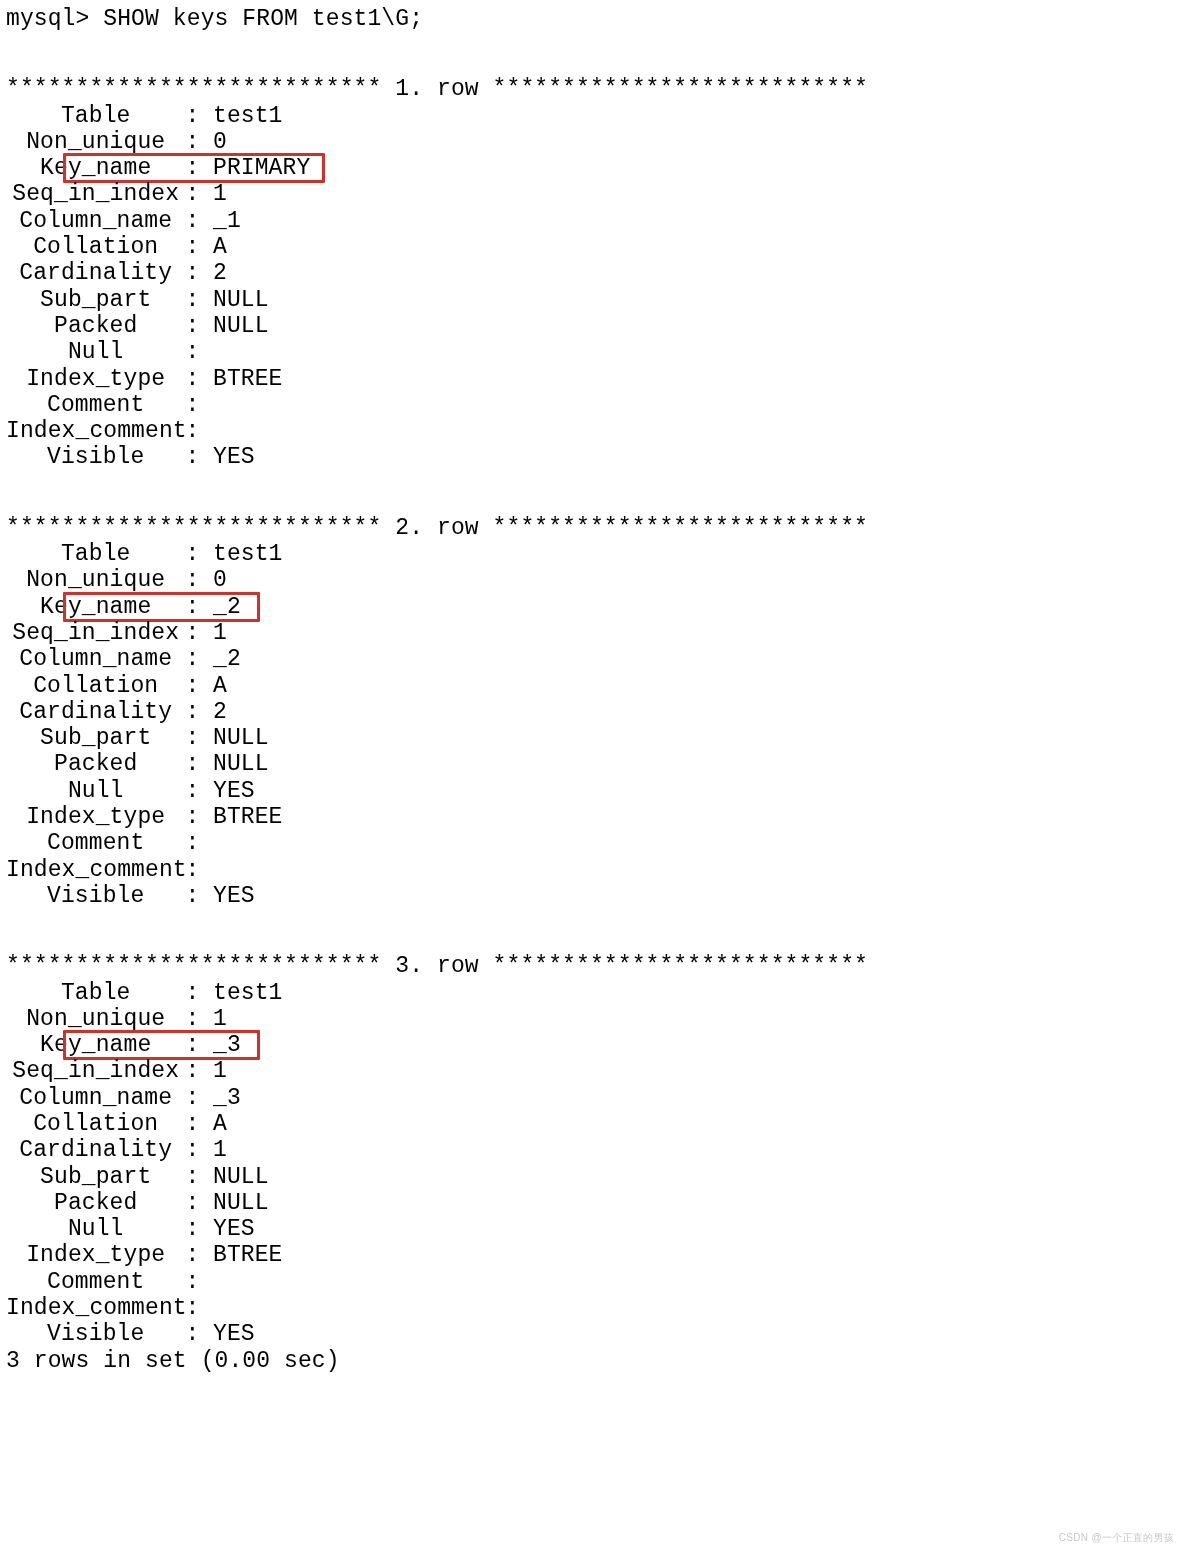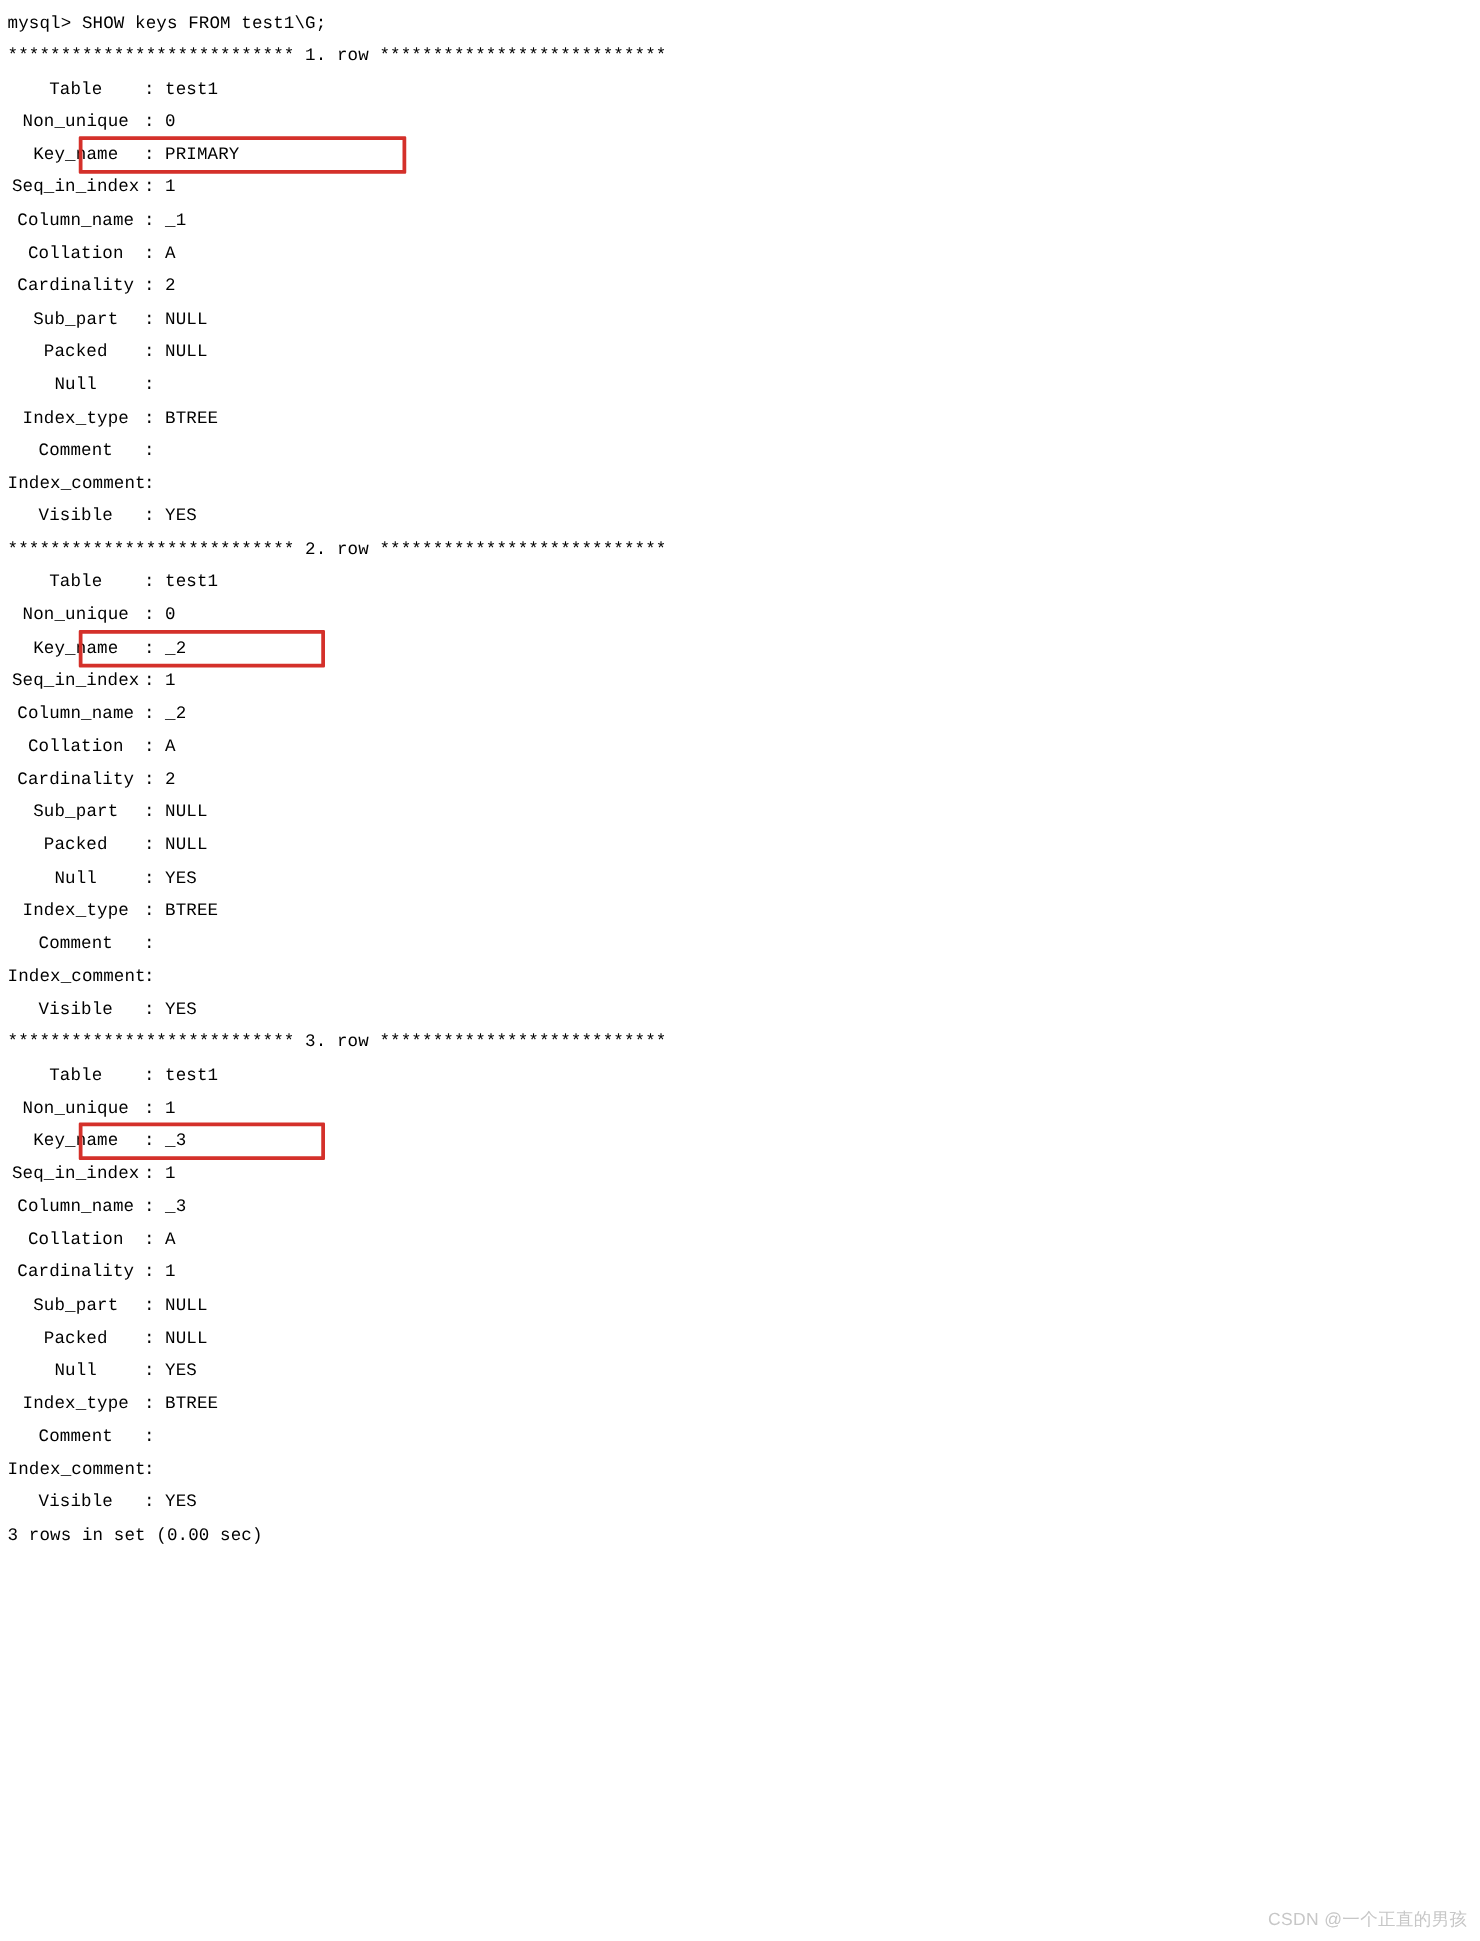--- a/index.html
+++ b/index.html
@@ -1,36 +1,36 @@
 <!DOCTYPE html>
 <html><head>
 <meta charset="utf-8">
 <style>
 html,body{margin:0;padding:0;background:#fff;}
 .out{
   font-family:"Menlo","Consolas","Courier New",monospace;
-  font-size:14px;
+  font-size:23px;
   line-height:26.3px;
   letter-spacing:.1px;
   color:#000;
   white-space:pre;
   padding:6px 6px 8px 6px;
   width:1184px;
   box-sizing:border-box;
 }
 .ln{position:relative;display:block;height:26.3px;}
 .ln .lab{display:inline-block;width:13ch;text-align:center;}
 .ln .col{display:inline-block;width:2ch;text-align:left;}
 .ln .val{display:inline-block;}
-.sep{letter-spacing:.1px;}
+.sep{letter-spacing:.1px;margin-top:44px;}
 .hl{position:absolute;border:3px solid #d4302a;box-sizing:border-box;pointer-events:none;border-radius:1px;}
 .watermark{
   position:absolute;right:10px;bottom:8px;
   font-family:Arial,"Microsoft YaHei",sans-serif;
-  font-size:14px;color:#c7c7c7;letter-spacing:.3px;
+  font-size:10px;color:#c7c7c7;letter-spacing:.3px;
 }
 .container{position:relative;width:1184px;height:1553px;overflow:hidden;}
 </style>
 </head>
 <body>
 <div class="container">
 
 <div class="out" id="term"><span class="ln">mysql&gt; SHOW keys FROM test1\G;</span><span class="ln sep"><span>***************************</span><span> </span><span>1</span><span>. row</span><span> ***************************</span></span><span class="ln"><span class="lab">Table</span><span class="col">: </span><span class="val">test1</span></span><span class="ln"><span class="lab">Non_unique</span><span class="col">: </span><span class="val">0</span></span><span class="ln"><span class="lab">Key_name</span><span class="col">: </span><span class="val">PRIMARY</span><span class="hl" style="left:57px;top:-2px;width:262px;height:30px;"></span></span><span class="ln"><span class="lab">Seq_in_index</span><span class="col">: </span><span class="val">1</span></span><span class="ln"><span class="lab">Column_name</span><span class="col">: </span><span class="val">_1</span></span><span class="ln"><span class="lab">Collation</span><span class="col">: </span><span class="val">A</span></span><span class="ln"><span class="lab">Cardinality</span><span class="col">: </span><span class="val">2</span></span><span class="ln"><span class="lab">Sub_part</span><span class="col">: </span><span class="val">NULL</span></span><span class="ln"><span class="lab">Packed</span><span class="col">: </span><span class="val">NULL</span></span><span class="ln"><span class="lab">Null</span><span class="col">: </span><span class="val"></span></span><span class="ln"><span class="lab">Index_type</span><span class="col">: </span><span class="val">BTREE</span></span><span class="ln"><span class="lab">Comment</span><span class="col">: </span><span class="val"></span></span><span class="ln"><span class="lab">Index_comment</span><span class="col">: </span><span class="val"></span></span><span class="ln"><span class="lab">Visible</span><span class="col">: </span><span class="val">YES</span></span><span class="ln sep"><span>***************************</span><span> </span><span>2</span><span>. row</span><span> ***************************</span></span><span class="ln"><span class="lab">Table</span><span class="col">: </span><span class="val">test1</span></span><span class="ln"><span class="lab">Non_unique</span><span class="col">: </span><span class="val">0</span></span><span class="ln"><span class="lab">Key_name</span><span class="col">: </span><span class="val">_2</span><span class="hl" style="left:57px;top:-2px;width:197px;height:30px;"></span></span><span class="ln"><span class="lab">Seq_in_index</span><span class="col">: </span><span class="val">1</span></span><span class="ln"><span class="lab">Column_name</span><span class="col">: </span><span class="val">_2</span></span><span class="ln"><span class="lab">Collation</span><span class="col">: </span><span class="val">A</span></span><span class="ln"><span class="lab">Cardinality</span><span class="col">: </span><span class="val">2</span></span><span class="ln"><span class="lab">Sub_part</span><span class="col">: </span><span class="val">NULL</span></span><span class="ln"><span class="lab">Packed</span><span class="col">: </span><span class="val">NULL</span></span><span class="ln"><span class="lab">Null</span><span class="col">: </span><span class="val">YES</span></span><span class="ln"><span class="lab">Index_type</span><span class="col">: </span><span class="val">BTREE</span></span><span class="ln"><span class="lab">Comment</span><span class="col">: </span><span class="val"></span></span><span class="ln"><span class="lab">Index_comment</span><span class="col">: </span><span class="val"></span></span><span class="ln"><span class="lab">Visible</span><span class="col">: </span><span class="val">YES</span></span><span class="ln sep"><span>***************************</span><span> </span><span>3</span><span>. row</span><span> ***************************</span></span><span class="ln"><span class="lab">Table</span><span class="col">: </span><span class="val">test1</span></span><span class="ln"><span class="lab">Non_unique</span><span class="col">: </span><span class="val">1</span></span><span class="ln"><span class="lab">Key_name</span><span class="col">: </span><span class="val">_3</span><span class="hl" style="left:57px;top:-2px;width:197px;height:30px;"></span></span><span class="ln"><span class="lab">Seq_in_index</span><span class="col">: </span><span class="val">1</span></span><span class="ln"><span class="lab">Column_name</span><span class="col">: </span><span class="val">_3</span></span><span class="ln"><span class="lab">Collation</span><span class="col">: </span><span class="val">A</span></span><span class="ln"><span class="lab">Cardinality</span><span class="col">: </span><span class="val">1</span></span><span class="ln"><span class="lab">Sub_part</span><span class="col">: </span><span class="val">NULL</span></span><span class="ln"><span class="lab">Packed</span><span class="col">: </span><span class="val">NULL</span></span><span class="ln"><span class="lab">Null</span><span class="col">: </span><span class="val">YES</span></span><span class="ln"><span class="lab">Index_type</span><span class="col">: </span><span class="val">BTREE</span></span><span class="ln"><span class="lab">Comment</span><span class="col">: </span><span class="val"></span></span><span class="ln"><span class="lab">Index_comment</span><span class="col">: </span><span class="val"></span></span><span class="ln"><span class="lab">Visible</span><span class="col">: </span><span class="val">YES</span></span><span class="ln">3 rows in set (0.00 sec)</span></div>
 <div class="watermark">CSDN @一个正直的男孩</div>
 

